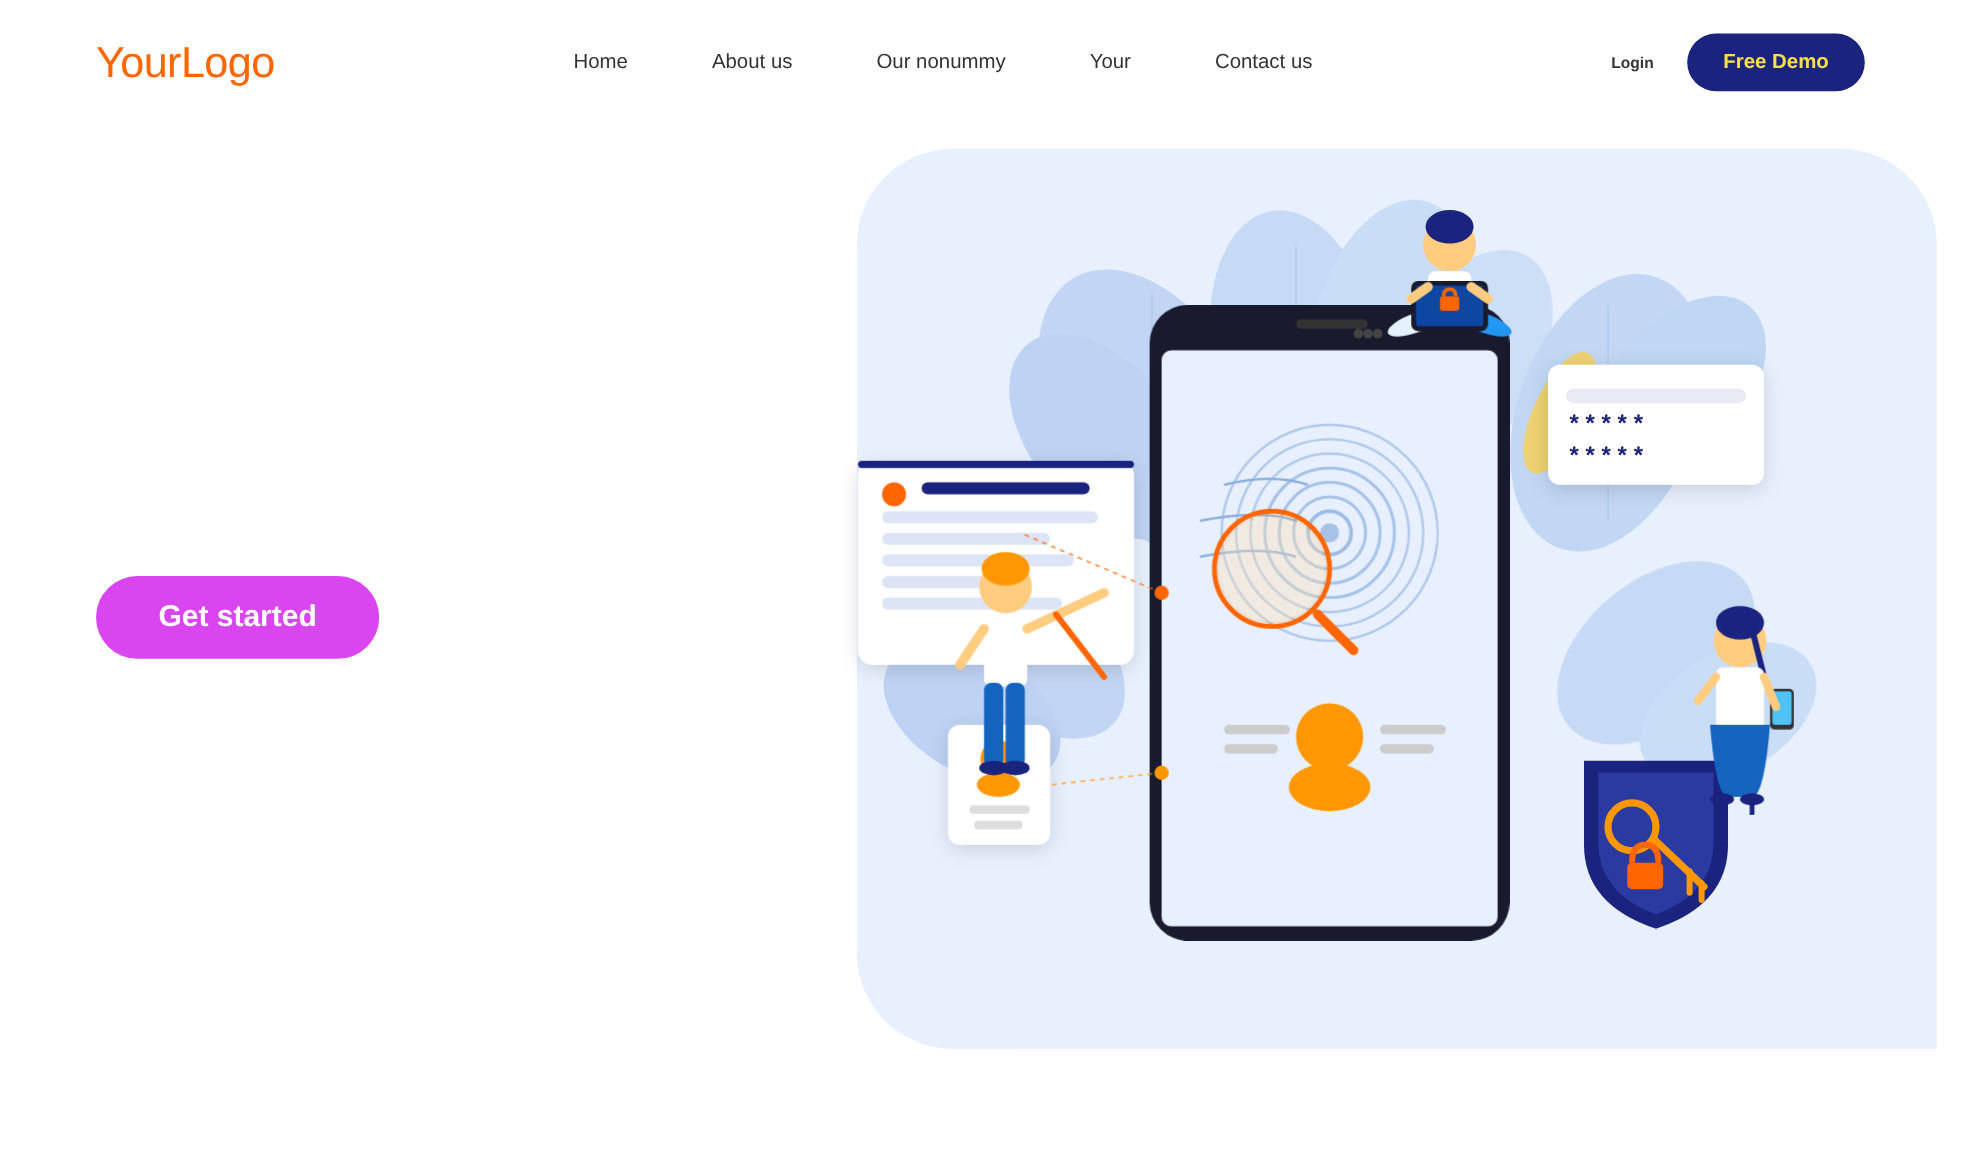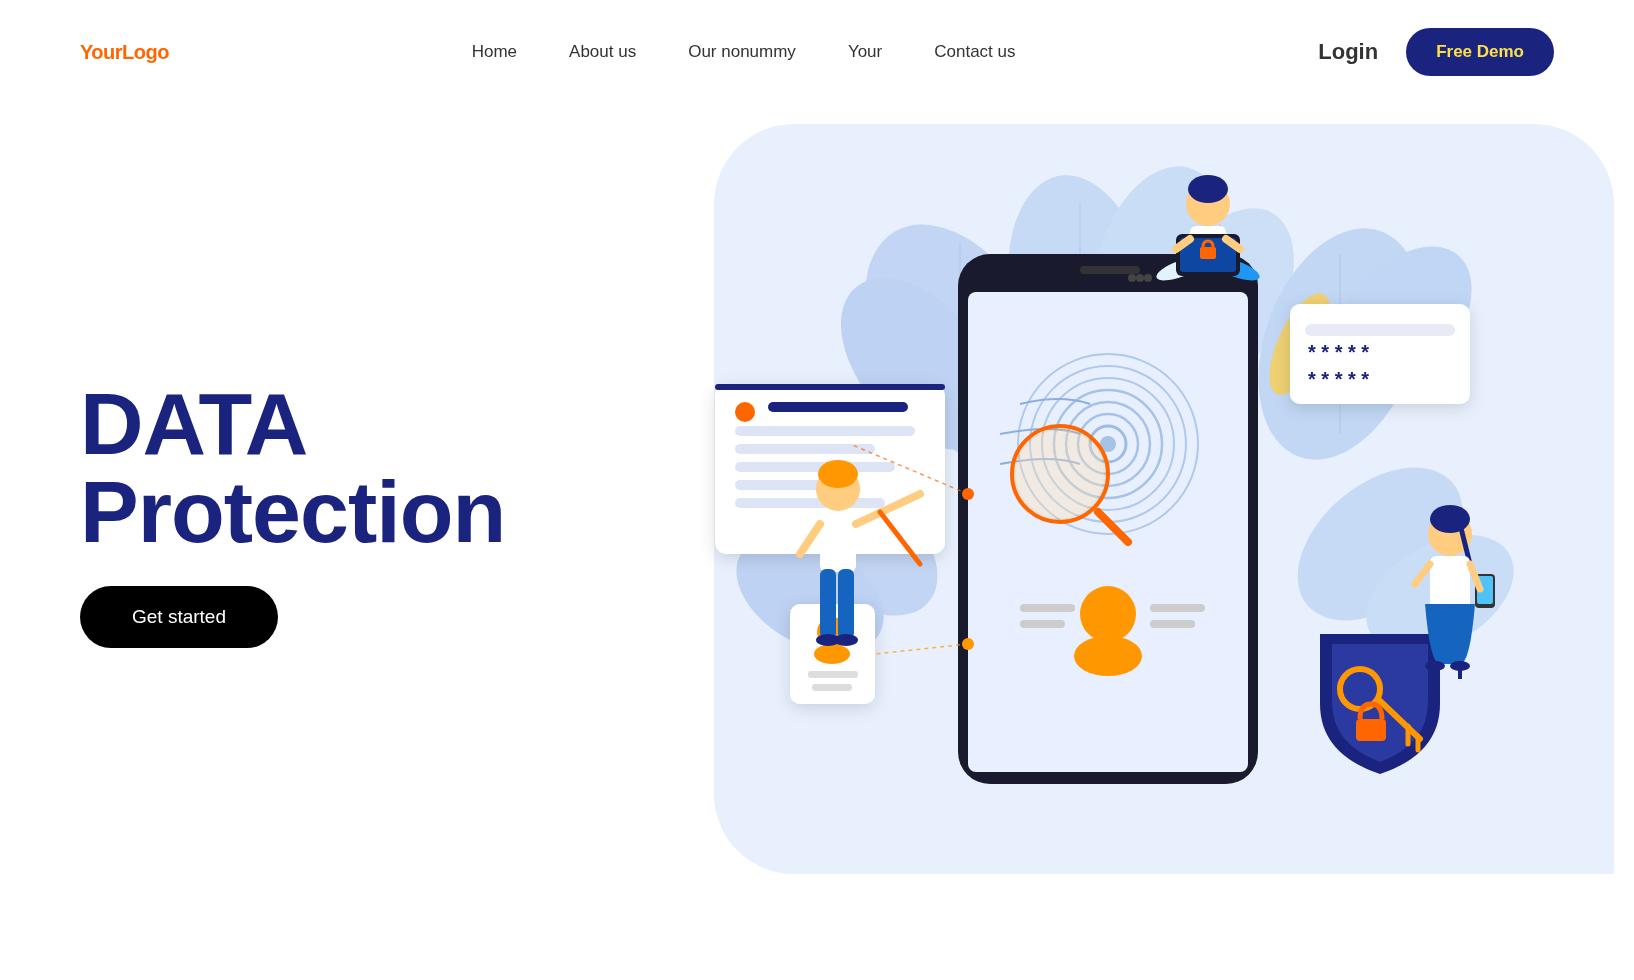--- a/index.html
+++ b/index.html
@@ -15,50 +15,50 @@
     
     .navbar {
       display: flex;
       align-items: center;
       justify-content: space-between;
       padding: 28px 80px;
       position: relative;
       z-index: 10;
     }
     .logo {
-      font-size: 20px;
-      font-weight: 700;
+      font-size: 36px;
+      font-weight: 400;
       color: #1a237e;
       letter-spacing: -0.5px;
       text-align: center;
     }
     .logo span {
       color: #ff6600;
     }
     .nav-links {
       display: flex;
-      gap: 52px;
+      gap: 70px;
       list-style: none;
       align-items: center;
     }
     .nav-links li a {
       text-decoration: none;
       color: #333;
       font-size: 17px;
       font-weight: 500;
     }
     .nav-actions {
       display: flex;
       align-items: center;
       gap: 28px;
     }
     .btn-login {
       background: none;
       border: none;
-      font-size: 22px;
+      font-size: 13px;
       font-weight: 600;
       color: #333;
       cursor: pointer;
     }
     .btn-free-demo {
       background: #1a237e;
       color: #fde047;
       border: none;
       border-radius: 30px;
       padding: 14px 30px;
@@ -90,27 +90,27 @@
       letter-spacing: -1px;
     }
     .hero-desc {
       font-size: 17px;
       color: #555;
       line-height: 1.7;
       max-width: 380px;
       margin-bottom: 48px;
     }
     .btn-get-started {
-      background: #000000;
+      background: #d946ef;
       color: #fff;
       border: none;
       border-radius: 40px;
       padding: 20px 52px;
-      font-size: 19px;
-      font-weight: 400;
+      font-size: 25px;
+      font-weight: 700;
       cursor: pointer;
     }
 
     
     .hero-illustration {
       flex: 1;
       position: relative;
       height: 780px;
       margin-left: 40px;
     }
@@ -153,24 +153,20 @@
   </ul>
   <div class="nav-actions">
     <button class="btn-login">Login</button>
     <button class="btn-free-demo">Free Demo</button>
   </div>
 </nav>
 
 <section class="hero">
 
   <div class="hero-text">
-    <h1 class="hero-title">
-      <span>DATA</span><br>
-      <span>Protection</span>
-    </h1>
     <button class="btn-get-started">Get started</button>
   </div>
 
   <div class="hero-illustration">
 
     <div class="bg-blob"></div>
 
     <svg class="leaves-bg" viewBox="0 0 860 700" xmlns="http://www.w3.org/2000/svg">
 
       <g opacity="0.7">

